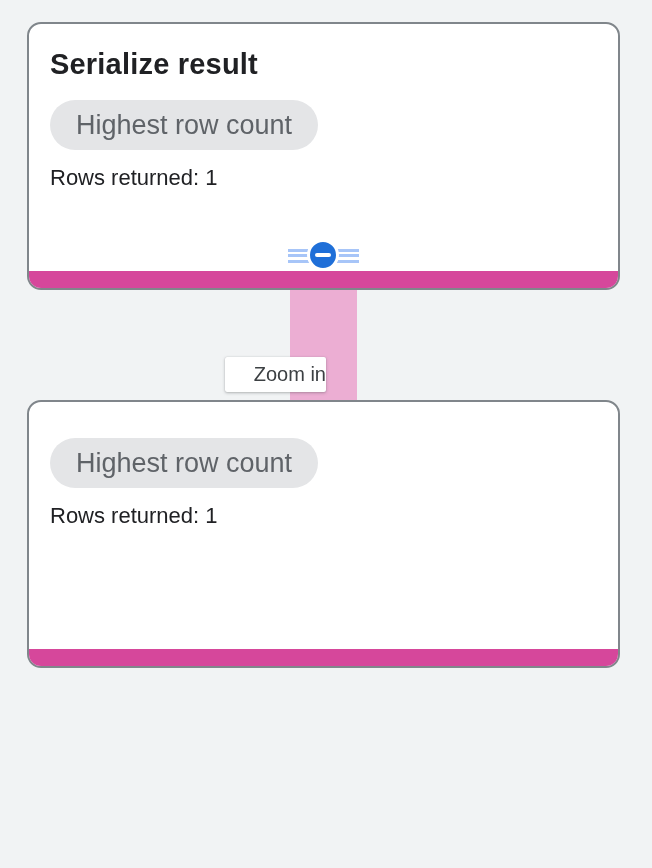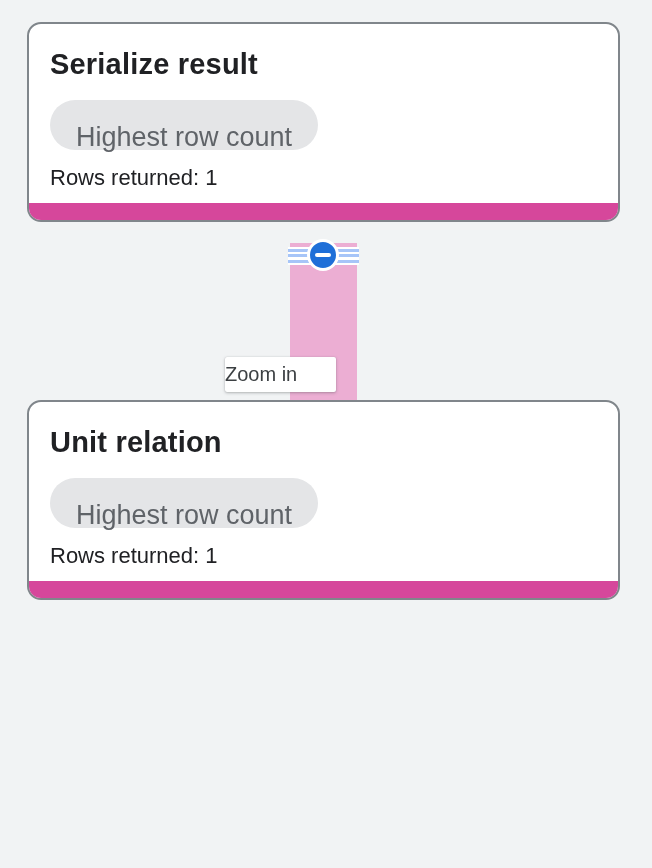--- a/index.html
+++ b/index.html
@@ -12,37 +12,37 @@
   html,body{width:652px;height:868px;overflow:hidden;}
   body{
     background:var(--bg);
     font-family:"Liberation Sans", sans-serif;
     color:var(--text);
   }
   .canvas{position:relative;width:652px;height:868px;}
 
   
   .card{
-    position:absolute;left:27px;width:593px;height:200px;
+    position:absolute;left:27px;width:593px;height:268px;
     background:var(--card-bg);
     border:2px solid var(--card-border);
     border-radius:14px;
     overflow:hidden;
     padding:20px 21px 0 21px;
     z-index:2;
   }
   .card-1{top:22px;}
   .card-2{top:400px;}
   .card-title{
     font-size:29px;font-weight:700;line-height:40px;color:var(--text);
     letter-spacing:.2px;
   }
   .badge{
     display:inline-block;margin-top:16px;
-    height:50px;line-height:50px;padding:12px 26px;
+    height:50px;line-height:50px;padding:0 26px;
     background:var(--badge-bg);color:var(--badge-text);
     font-size:27px;border-radius:25px;white-space:nowrap;
   }
   .stats{margin-top:10px;font-size:22px;line-height:36px;color:var(--text);}
   .accent{
     position:absolute;left:0;right:0;bottom:0;height:17px;
     background:var(--accent-pink);
   }
 
   
@@ -65,24 +65,24 @@
     position:absolute;left:307px;top:239px;width:32px;height:32px;
     border:3px solid #fff;border-radius:50%;
     background:var(--button-blue);
     display:flex;align-items:center;justify-content:center;
     cursor:pointer;z-index:4;
   }
   .minus{display:block;width:16px;height:4.5px;border-radius:2px;background:#fff;}
 
   
   .tooltip{
-    position:absolute;left:225px;top:357px;width:111px;height:35px;
+    position:absolute;left:225px;top:357px;width:101px;height:35px;
     background:#fff;border-radius:2px;
     box-shadow:0 1px 3px rgba(60,64,67,.35), 0 0 1px rgba(60,64,67,.25);
-    color:var(--tooltip-text);font-size:20px;line-height:35px;text-align:left;
+    color:var(--tooltip-text);font-size:20px;line-height:35px;text-align:right;
     z-index:5;
   }
 </style>
 </head>
 <body>
 
 <div class="canvas">
 
   <div class="card card-1">
     <div class="card-title">Serialize result</div>
@@ -96,21 +96,20 @@
   <div class="edge"></div>
   <div class="stripes"></div>
 
   <button class="collapse-btn">
     <span class="minus"></span>
   </button>
 
   <div class="tooltip">Zoom in</div>
 
   <div class="card card-2">
-    <div class="card-title">Unit relation</div>
     <div>
       <span class="badge">Highest row count</span>
     </div>
     <div class="stats">Rows returned: 1</div>
     <div class="accent"></div>
   </div>
 
 </div>
 
 </body></html>

